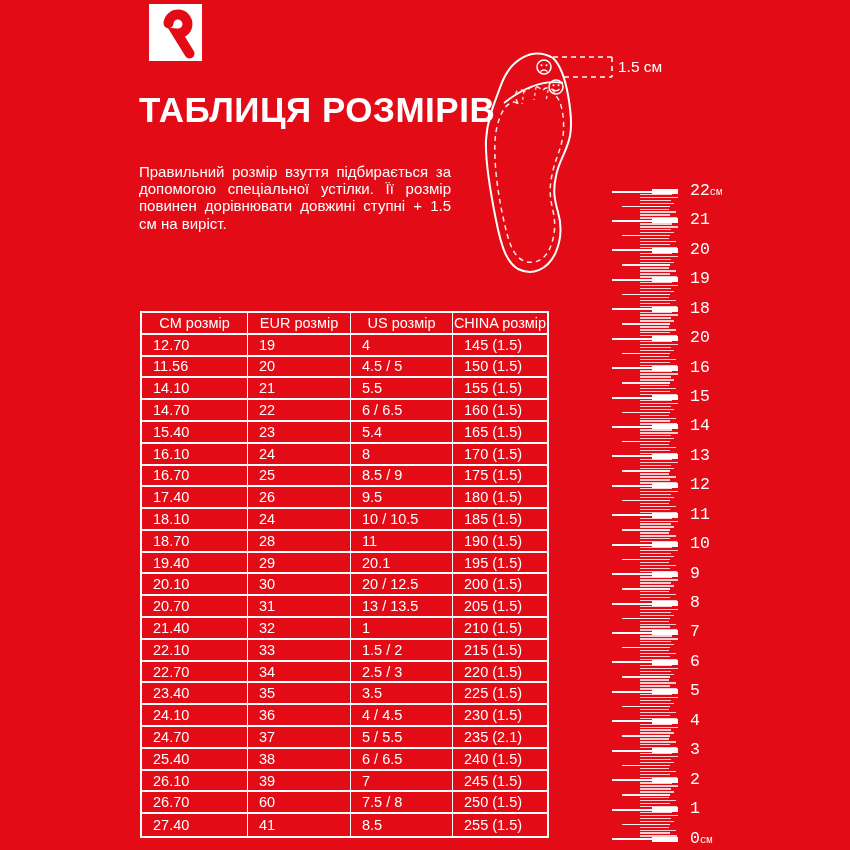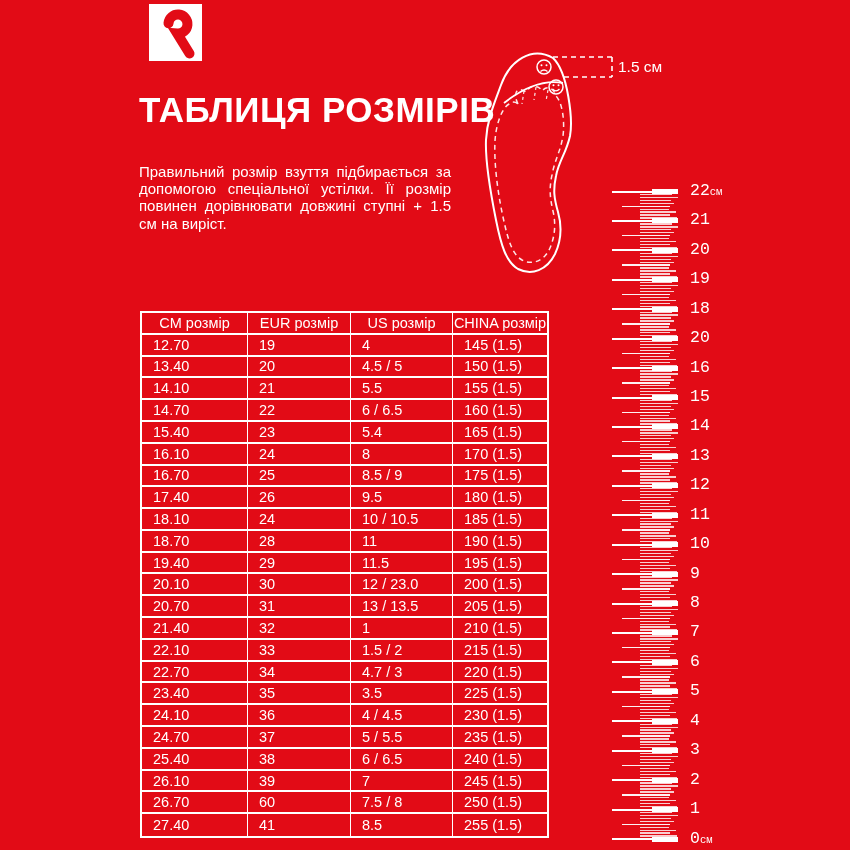--- a/index.html
+++ b/index.html
@@ -96,21 +96,21 @@
 
 <div id="size-table" class="abs">
     <div class="th">CM розмір</div>
     <div class="th">EUR розмір</div>
     <div class="th">US розмір</div>
     <div class="th lastcol">CHINA розмір</div>
     <div class="td">12.70</div>
     <div class="td">19</div>
     <div class="td">4</div>
     <div class="td lastcol">145 (1.5)</div>
-    <div class="td">13.40</div>
+    <div class="td">11.56</div>
     <div class="td">20</div>
     <div class="td">4.5 / 5</div>
     <div class="td lastcol">150 (1.5)</div>
     <div class="td">14.10</div>
     <div class="td">21</div>
     <div class="td">5.5</div>
     <div class="td lastcol">155 (1.5)</div>
     <div class="td">14.70</div>
     <div class="td">22</div>
     <div class="td">6 / 6.5</div>
@@ -134,54 +134,54 @@
     <div class="td">18.10</div>
     <div class="td">24</div>
     <div class="td">10 / 10.5</div>
     <div class="td lastcol">185 (1.5)</div>
     <div class="td">18.70</div>
     <div class="td">28</div>
     <div class="td">11</div>
     <div class="td lastcol">190 (1.5)</div>
     <div class="td">19.40</div>
     <div class="td">29</div>
-    <div class="td">11.5</div>
+    <div class="td">20.1</div>
     <div class="td lastcol">195 (1.5)</div>
     <div class="td">20.10</div>
     <div class="td">30</div>
-    <div class="td">12 / 23.0</div>
+    <div class="td">20 / 12.5</div>
     <div class="td lastcol">200 (1.5)</div>
     <div class="td">20.70</div>
     <div class="td">31</div>
     <div class="td">13 / 13.5</div>
     <div class="td lastcol">205 (1.5)</div>
     <div class="td">21.40</div>
     <div class="td">32</div>
     <div class="td">1</div>
     <div class="td lastcol">210 (1.5)</div>
     <div class="td">22.10</div>
     <div class="td">33</div>
     <div class="td">1.5 / 2</div>
     <div class="td lastcol">215 (1.5)</div>
     <div class="td">22.70</div>
     <div class="td">34</div>
-    <div class="td">4.7 / 3</div>
+    <div class="td">2.5 / 3</div>
     <div class="td lastcol">220 (1.5)</div>
     <div class="td">23.40</div>
     <div class="td">35</div>
     <div class="td">3.5</div>
     <div class="td lastcol">225 (1.5)</div>
     <div class="td">24.10</div>
     <div class="td">36</div>
     <div class="td">4 / 4.5</div>
     <div class="td lastcol">230 (1.5)</div>
     <div class="td">24.70</div>
     <div class="td">37</div>
     <div class="td">5 / 5.5</div>
-    <div class="td lastcol">235 (1.5)</div>
+    <div class="td lastcol">235 (2.1)</div>
     <div class="td">25.40</div>
     <div class="td">38</div>
     <div class="td">6 / 6.5</div>
     <div class="td lastcol">240 (1.5)</div>
     <div class="td">26.10</div>
     <div class="td">39</div>
     <div class="td">7</div>
     <div class="td lastcol">245 (1.5)</div>
     <div class="td">26.70</div>
     <div class="td">60</div>

